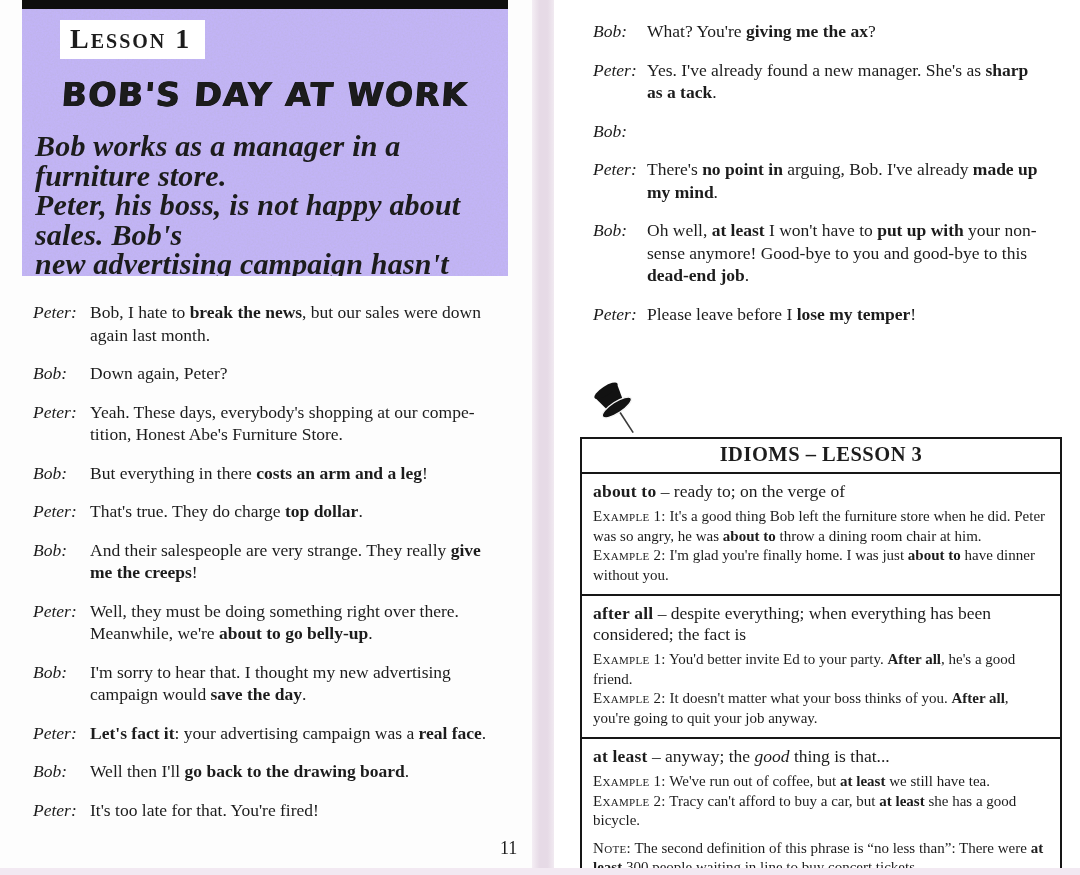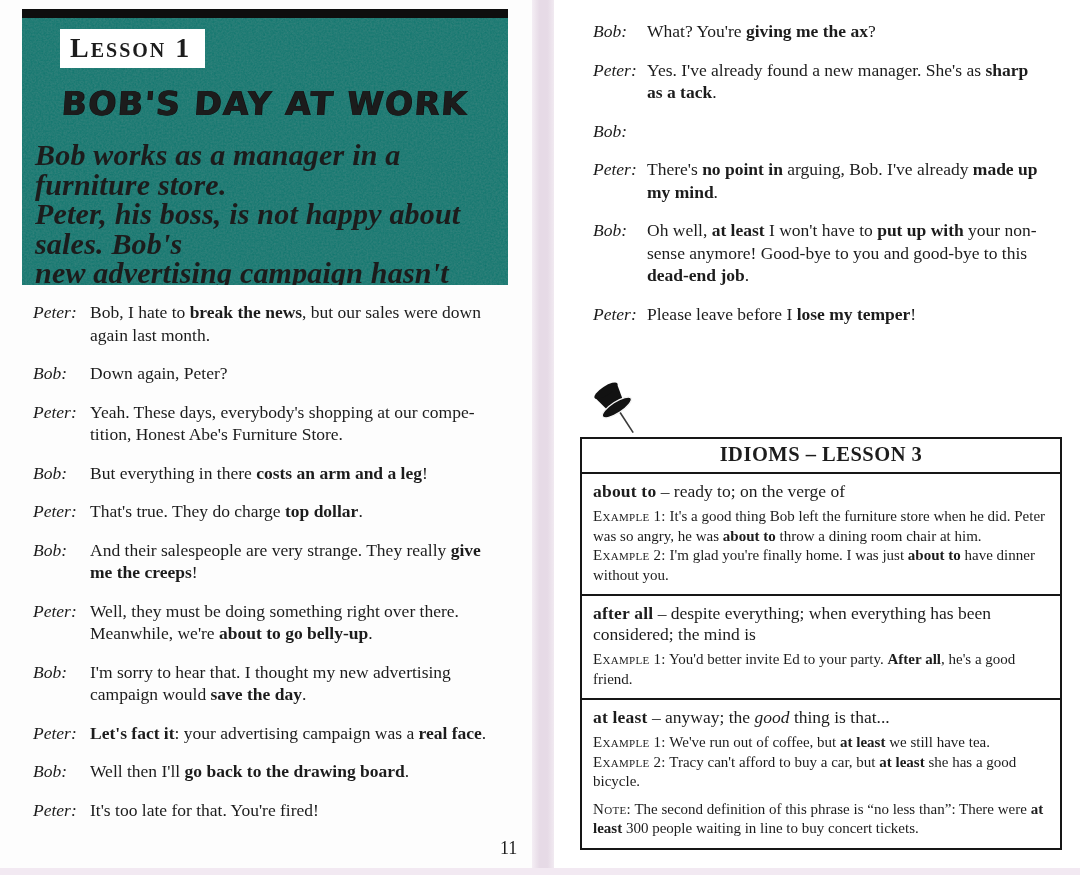--- a/index.html
+++ b/index.html
@@ -13,24 +13,23 @@
   }
   .spread { display:flex; width:1080px; height:875px; }
   .page-left  { width:532px; position:relative; background:#fdfdfd; }
   .gutter     { width:22px; background:linear-gradient(to right,#f4eef4,#e6dae6 35%,#e6dae6 70%,#f1eaf1); }
   .page-right { flex:1; position:relative; background:#ffffff; }
   .bottom-strip { position:absolute; left:0; bottom:0; width:1080px; height:7px; background:#f2e9f2; z-index:5; }
 
   
   .header-card {
     position:absolute; left:22px; top:0; width:486px; height:276px;
-    background:#0f766e;
+    background:#c4b5fd;
     border-top:9px solid #0e0e0e;
     overflow:hidden;
-    margin-top:9px;
   }
   .paper-texture { position:absolute; left:0; top:0; width:100%; height:100%; pointer-events:none; }
   .lesson-label {
     position:relative; display:inline-block; margin:11px 0 0 38px;
     background:#ffffff; padding:3px 14px 4px 10px;
     font-variant:small-caps; font-weight:bold; font-size:28px; letter-spacing:2px;
   }
   .bobs-title {
     position:relative; text-align:center; margin-top:16px;
     font-family:"DejaVu Sans", sans-serif; font-weight:bold; font-size:33px;
@@ -204,27 +203,31 @@
               <div class="example">
                   <span class="ex-label">Example 2:</span>
                   <span>I'm glad you're finally home. I was just <b>about to</b> have dinner without you.</span>
                 </div>
             </div>
 
           </div>
           <div class="idiom-section">
             <div class="idiom-def">
               <b>after all</b>
-              <span>– despite everything; when everything has been considered; the mind is</span>
+              <span>– despite everything; when everything has been considered; the fact is</span>
             </div>
             <div>
 
             <div class="example">
                   <span class="ex-label">Example 1:</span>
                   <span>You'd better invite Ed to your party. <b>After all</b>, he's a good friend.</span>
+                </div>
+              <div class="example">
+                  <span class="ex-label">Example 2:</span>
+                  <span>It doesn't matter what your boss thinks of you. <b>After all</b>, you're going to quit your job anyway.</span>
                 </div>
             </div>
 
           </div>
           <div class="idiom-section">
             <div class="idiom-def">
               <b>at least</b>
               <span>– anyway; the <i>good</i> thing is that...</span>
             </div>
             <div>

